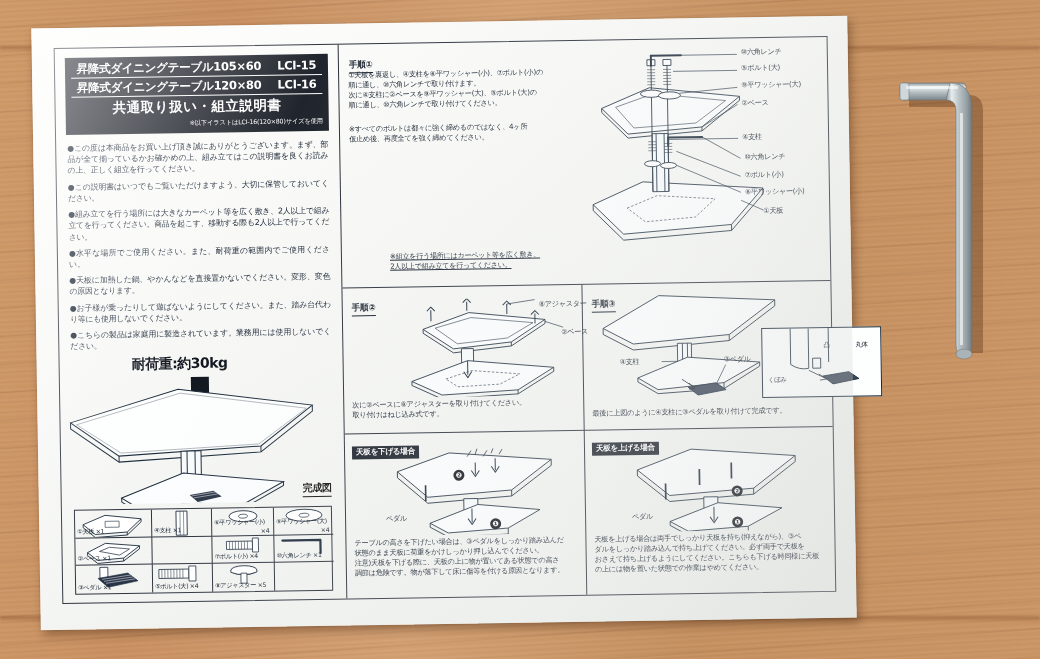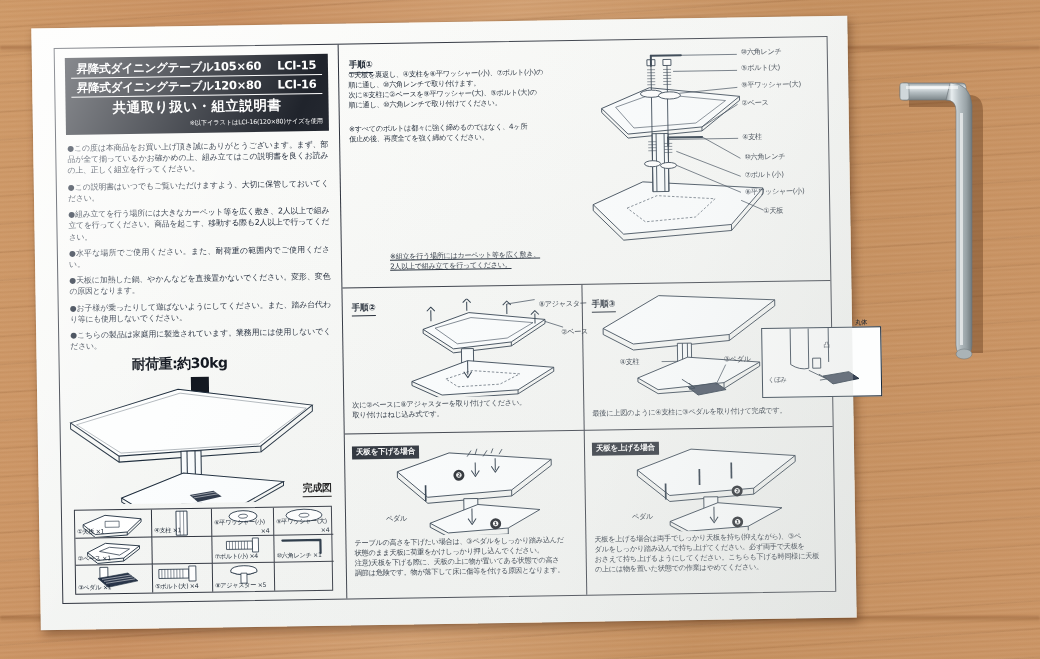--- a/index.html
+++ b/index.html
@@ -575,21 +575,21 @@
                 <line x1="66" y1="0" x2="66" y2="34"></line>
                 <path d="M28,36 Q37,42 46,40"></path>
                 <path d="M50,30 L58,30 L58,40 L50,40 Z"></path>
                 <polygon points="60,48 86,44 96,51 70,56" fill="#3a4557"></polygon>
                 <line x1="46" y1="42" x2="62" y2="50" stroke-width=".8"></line>
                 <path d="M56,46 L64,51 L57,52" stroke-width=".8"></path>
               </g>
             </svg>
           </div>
           <div class="callout sm" style="left:240px;top:60px;">凸</div>
-          <div class="callout sm" style="left:272px;top:38px;">丸体</div>
+          <div class="callout sm" style="left:272px;top:60px;">丸体</div>
           <div class="callout sm" style="left:184px;top:94px;">くぼみ</div>
 
           <div class="step-body" style="position:absolute;left:8px;top:124px;width:236px;">
             <div>最後に上図のように④支柱に③ペダルを取り付けて完成です。</div>
           </div>
         </div>
       </div>
 
       <div class="panel nobb" style="left:0;top:390px;width:100%;bottom:0;">
         <div class="vdiv" style="left:239px;top:0;bottom:0;"></div>

